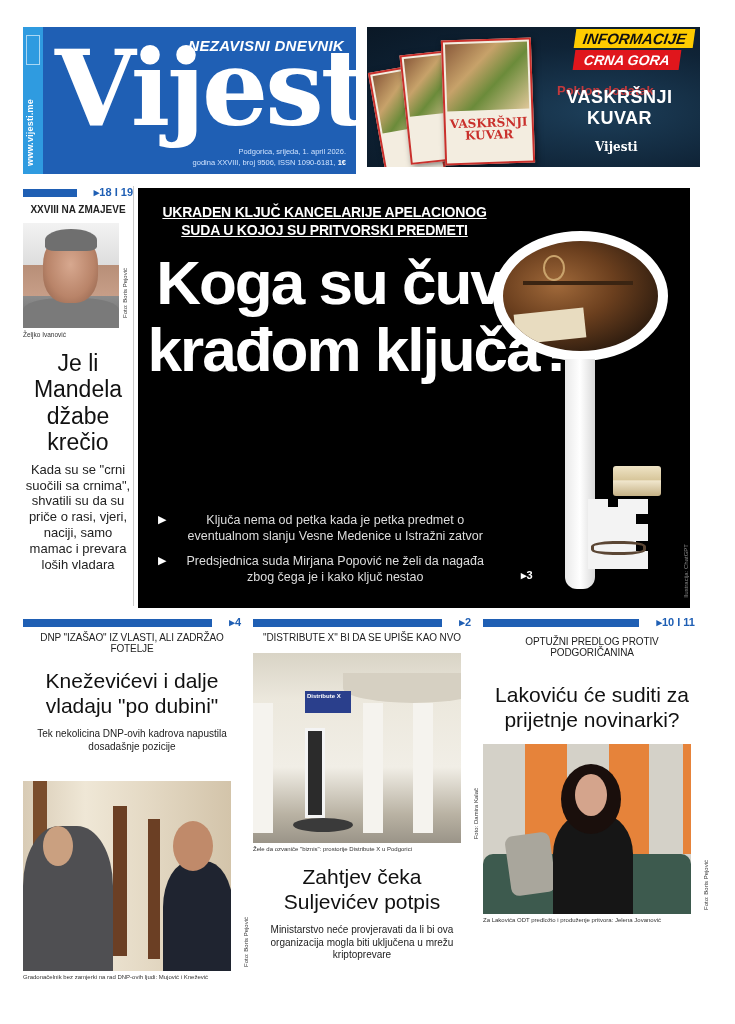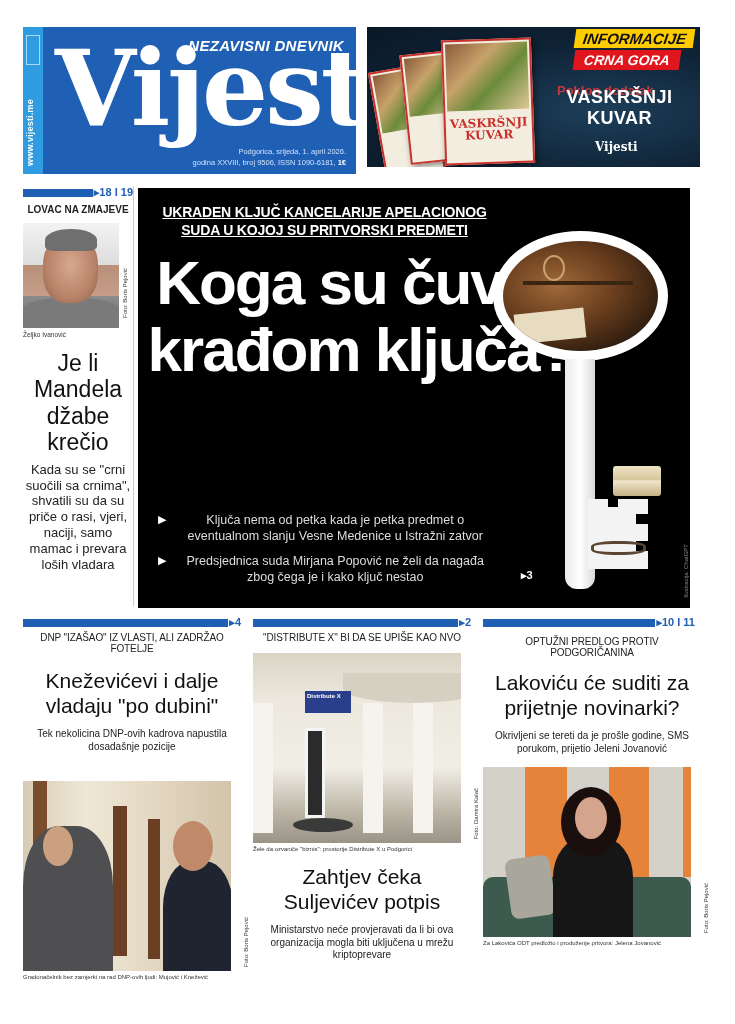--- a/index.html
+++ b/index.html
@@ -28,21 +28,21 @@
   .promo .b3 .title { font-size: 12px; bottom: 20px; }
   .promo .badge1 { position: absolute; right: 6px; top: 2px; background: #ffcc00; color: #111; font-weight: bold; font-style: italic; font-size: 15px; padding: 1px 8px; transform: skewX(-8deg); }
   .promo .badge2 { position: absolute; right: 20px; top: 23px; background: #e0161c; color: #fff; font-weight: bold; font-style: italic; font-size: 14px; padding: 2px 10px; transform: skewX(-8deg); }
   .promo .gift { position: absolute; left: 190px; top: 56px; color: #e23a3a; font-size: 13px; font-weight: bold; opacity: 0.85; }
   .promo .headline { position: absolute; left: 180px; top: 60px; width: 145px; text-align: center; color: #fff; font-weight: bold; font-size: 18px; line-height: 1.15; letter-spacing: 0.5px; }
   .promo .brand { position: absolute; left: 228px; top: 113px; color: #fff; font-family: "DejaVu Serif", serif; font-weight: bold; font-size: 12px; }
 
   
   .secbar { position: absolute; height: 9px; display: flex; align-items: center; }
   .secbar .bar { flex: 1; height: 8px; background: #1f5fb4; }
-  .secbar .pg { color: #1f5fb4; font-weight: bold; font-size: 11px; padding-left: 1px; white-space: nowrap; }
+  .secbar .pg { color: #1f5fb4; font-weight: bold; font-size: 11px; padding-left: 17px; white-space: nowrap; }
 
   
   .left-col { position: absolute; left: 23px; top: 186px; width: 110px; }
   .left-col .kicker { margin-top: 18px; text-align: center; font-size: 10px; font-weight: bold; color: #222; }
   .left-col .photo { margin-top: 8px; width: 96px; height: 105px; background: linear-gradient(180deg, #f2f2f2 0%, #ddd 40%, #b88f78 40%, #c79e88 70%, #8b8b8b 70%, #6e6e6e 100%); position: relative; overflow: hidden; }
   .left-col .photo .face { position: absolute; left: 20px; top: 10px; width: 55px; height: 70px; border-radius: 45% 45% 40% 40%; background: radial-gradient(ellipse at 50% 45%, #d7a88f 0%, #b98469 60%, #8c5e48 100%); }
   .left-col .photo .hair { position: absolute; left: 22px; top: 6px; width: 52px; height: 22px; border-radius: 50% 50% 20% 20%; background: #6f6f6f; }
   .left-col .photo .suit { position: absolute; left: 0; bottom: 0; width: 100%; height: 30px; background: #7a7a7a; border-radius: 40% 40% 0 0; }
   .left-col .credit-v { position: absolute; left: 99px; top: 82px; writing-mode: vertical-rl; transform: rotate(180deg); font-size: 6px; color: #333; }
   .left-col .caption { margin-top: 3px; font-size: 6.5px; color: #333; }
@@ -99,21 +99,21 @@
   .s2 .photo { margin-top: 10px; width: 208px; height: 190px; background: linear-gradient(180deg, #d9d4c6 0%, #ece8dd 25%, #f1eee6 60%, #b9b2a3 85%, #9a9488 100%); position: relative; overflow: hidden; }
   .s2 .photo .arch { position: absolute; left: 90px; top: 20px; width: 140px; height: 30px; background: #d6d0c2; border-radius: 0 0 50% 50%; }
   .s2 .photo .sign { position: absolute; left: 52px; top: 38px; width: 46px; height: 22px; background: #2a3f8c; color: #fff; font-size: 6px; font-weight: bold; padding: 2px; }
   .s2 .photo .door { position: absolute; left: 52px; top: 75px; width: 20px; height: 90px; background: #2b2b2b; border: 3px solid #f4f4f4; }
   .s2 .photo .pillar { position: absolute; top: 50px; width: 20px; height: 130px; background: #f5f3ee; }
   .s2 .photo .mat { position: absolute; left: 40px; top: 165px; width: 60px; height: 14px; border-radius: 50%; background: #3a3a3a; }
   .s2 .headline { margin-top: 12px; }
   .s2 .dek { margin-top: 10px; }
 
   .s3 { left: 483px; }
-  .s3 .headline { margin-top: 12px; }
+  .s3 .headline { margin-top: 24px; }
   .s3 .dek { margin-top: 10px; }
   .s3 .photo { margin-top: 12px; width: 208px; height: 170px; background: #d4d1c8; position: relative; overflow: hidden; }
   .s3 .photo .stripe { position: absolute; top: 0; height: 110px; background: #e6833a; }
   .s3 .photo .sofa { position: absolute; left: 0; top: 110px; width: 100%; height: 60px; background: #3d5a4e; border-radius: 10px 10px 0 0; }
   .s3 .photo .pillow { position: absolute; left: 25px; top: 90px; width: 45px; height: 60px; background: #a9a69c; border-radius: 8px; transform: rotate(-8deg); }
   .s3 .photo .woman { position: absolute; left: 70px; top: 70px; width: 80px; height: 100px; background: #161616; border-radius: 40% 40% 0 0; }
   .s3 .photo .hair { position: absolute; left: 78px; top: 20px; width: 60px; height: 70px; background: #1a0f0c; border-radius: 50%; }
   .s3 .photo .face { position: absolute; left: 92px; top: 30px; width: 32px; height: 42px; background: #d4a48c; border-radius: 50%; }
 </style>
 </head>
@@ -145,21 +145,21 @@
   <div class="gift">Poklon dodatak</div>
   <div class="headline">VASKRŠNJI KUVAR</div>
   <div class="brand">Vijesti</div>
 </div>
 
 <div class="secbar" style="left:23px; top:188px; width:110px;">
   <div class="bar"></div>
   <span class="pg"><span>▸</span><span>18 I 19</span></span>
 </div>
 <div class="left-col">
-  <div class="kicker">LOVAC NA ZMAJEVE</div>
+  <div class="kicker">XXVIII NA ZMAJEVE</div>
   <div class="photo">
     <div class="suit"></div>
       <div class="face"></div>
       <div class="hair"></div>
   </div>
   <div class="credit-v">Foto: Boris Pejović</div>
   <div class="caption">Željko Ivanović</div>
   <div class="headline">Je li Mandela džabe krečio</div>
   <div class="dek">Kada su se "crni suočili sa crnima", shvatili su da su priče o rasi, vjeri, naciji, samo mamac i prevara loših vladara</div>
 </div>
@@ -243,21 +243,20 @@
   <div class="dek">Ministarstvo neće provjeravati da li bi ova organizacija mogla biti uključena u mrežu kriptoprevare</div>
 </div>
 
 <div class="secbar" style="left:483px; top:618px; width:212px;">
   <div class="bar"></div>
   <span class="pg"><span>▸</span><span>10 I 11</span></span>
 </div>
 <div class="story s3">
   <div class="kicker" style="margin-top:20px">OPTUŽNI PREDLOG PROTIV PODGORIČANINA</div>
   <div class="headline">Lakoviću će suditi za prijetnje novinarki?</div>
-  <div class="dek">Okrivljeni se tereti da je prošle godine, SMS porukom, prijetio Jeleni Jovanović</div>
   <div class="photo-wrap">
     <div class="photo">
       <div class="stripe" style="left:42px; width:42px;"></div>
       <div class="stripe" style="left:126px; width:40px;"></div>
       <div class="stripe" style="left:200px; width:8px;"></div>
       <div class="sofa"></div>
       <div class="pillow"></div>
       <div class="woman"></div>
       <div class="hair"></div>
       <div class="face"></div>

